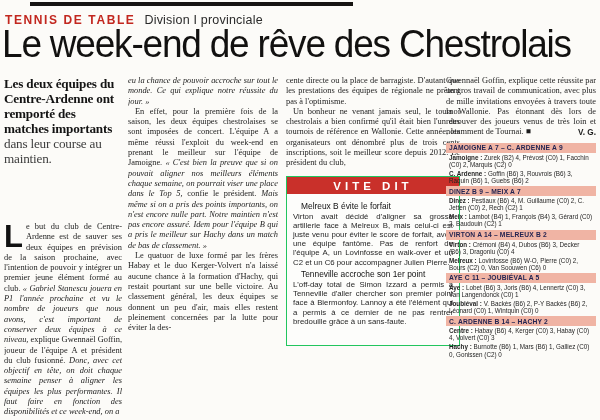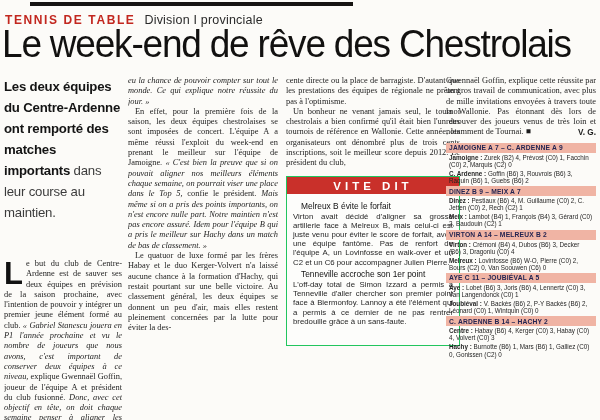--- a/index.html
+++ b/index.html
@@ -10,22 +10,22 @@
   .kicker .section{color:#c2271f;font-weight:700;font-size:12px;letter-spacing:1.6px;}
   .kicker .subsection{color:#2a2a2a;font-size:12.5px;margin-left:9px;letter-spacing:.2px;}
   .headline{position:absolute;left:2px;top:24px;width:598px;font-family:"Liberation Sans",sans-serif;
             font-weight:400;font-size:37px;line-height:40px;letter-spacing:-1.2px;color:#121110;
             transform:scaleY(1.04);transform-origin:top left;white-space:nowrap;}
   .article-col{position:absolute;top:76px;}
   #col1{left:4px;width:118px;height:344px;overflow:hidden;}
   #col2{left:128px;width:150px;height:344px;overflow:hidden;}
   #col3{left:286px;width:174px;height:344px;overflow:hidden;}
   #col4{left:446px;width:150px;height:344px;overflow:hidden;}
-  .standfirst{font-family:Liberation Sans, sans-serif;font-size:13.2px;line-height:21px;
-              margin-bottom:36px;letter-spacing:-.2px;}
+  .standfirst{font-family:Liberation Serif, serif;font-size:13.2px;line-height:15px;
+              margin-bottom:56px;letter-spacing:-.2px;}
   .standfirst .sf-bold{font-weight:700;color:#141414;}
   .standfirst .sf-reg{font-weight:400;color:#3c3c3c;}
   .col-text p{margin:0;text-align:justify;font-size:8.4px;line-height:10.3px;}
   .col-text p.indent{text-indent:7px;}
   .col-text .it{font-style:italic;}
   .dropcap{float:left;font-family:"Liberation Sans",sans-serif;font-weight:700;font-size:31px;
            line-height:26px;padding:2px 3px 0 0;color:#111;}
   .byline-row{text-align:right;font-family:"Liberation Sans",sans-serif;font-weight:700;
               font-size:8.2px;margin-top:-10px;}
   
@@ -60,21 +60,21 @@
     <div class="standfirst">
       <span class="sf-bold">Les deux équipes du Centre-Ardenne ont remporté des matches importants</span><span class="sf-reg"> dans leur course au maintien.</span>
     </div>
     <div class="col-text">
         <p><span class="dropcap">L</span><span>e but du club de Centre-Ardenne est de sauver ses deux équipes en prévision de la saison prochaine, avec l'intention de pouvoir y intégrer un premier jeune élément formé au club. </span><span class="it">« Gabriel Stanescu jouera en P1 l'année prochaine et vu le nombre de joueurs que nous avons, c'est important de conserver deux équipes à ce niveau,</span><span> explique Gwennaël Goffin, joueur de l'équipe A et président du club fusionné. </span><span class="it">Donc, avec cet objectif en tête, on doit chaque semaine penser à aligner les équipes les plus performantes. Il faut faire en fonction des disponibilités et ce week-end, on a</span></p>
       </div>
   </div>
 
   <div class="article-col" id="col2">
     <div class="col-text">
-        <p><span class="it">eu la chance de pouvoir compter sur tout le monde. Ce qui explique notre réussite du jour. »</span></p>
+        <p><span class="it">eu la chance de pouvoir accroche sur tout le monde. Ce qui explique notre réussite du jour. »</span></p>
         <p class="indent"><span>En effet, pour la première fois de la saison, les deux équipes chestrolaises se sont imposées de concert. L'équipe A a même réussi l'exploit du week-end en prenant le meilleur sur l'équipe de Jamoigne. </span><span class="it">« C'est bien la preuve que si on pouvait aligner nos meilleurs éléments chaque semaine, on pourrait viser une place dans le Top 5,</span><span> confie le président. </span><span class="it">Mais même si on a pris des points importants, on n'est encore nulle part. Notre maintien n'est pas encore assuré. Idem pour l'équipe B qui a pris le meilleur sur Hachy dans un match de bas de classement. »</span></p>
         <p class="indent"><span>Le quatuor de luxe formé par les frères Habay et le duo Kerger-Volvert n'a laissé aucune chance à la formation d'Hachy, qui restait pourtant sur une belle victoire. Au classement général, les deux équipes se donnent un peu d'air, mais elles restent pleinement concernées par la lutte pour éviter la des-</span></p>
       </div>
   </div>
 
   <div class="article-col" id="col3">
     <div class="col-text">
         <p><span>cente directe ou la place de barragiste. D'autant que les prestations des équipes de régionale ne prêtent pas à l'optimisme.</span></p>
         <p class="indent"><span>Un bonheur ne venant jamais seul, le tournoi chestrolais a bien confirmé qu'il était bien l'un des tournois de référence en Wallonie. Cette année, les organisateurs ont dénombré plus de trois cents inscriptions, soit le meilleur score depuis 2012. Le président du club,</span></p>
       </div>

